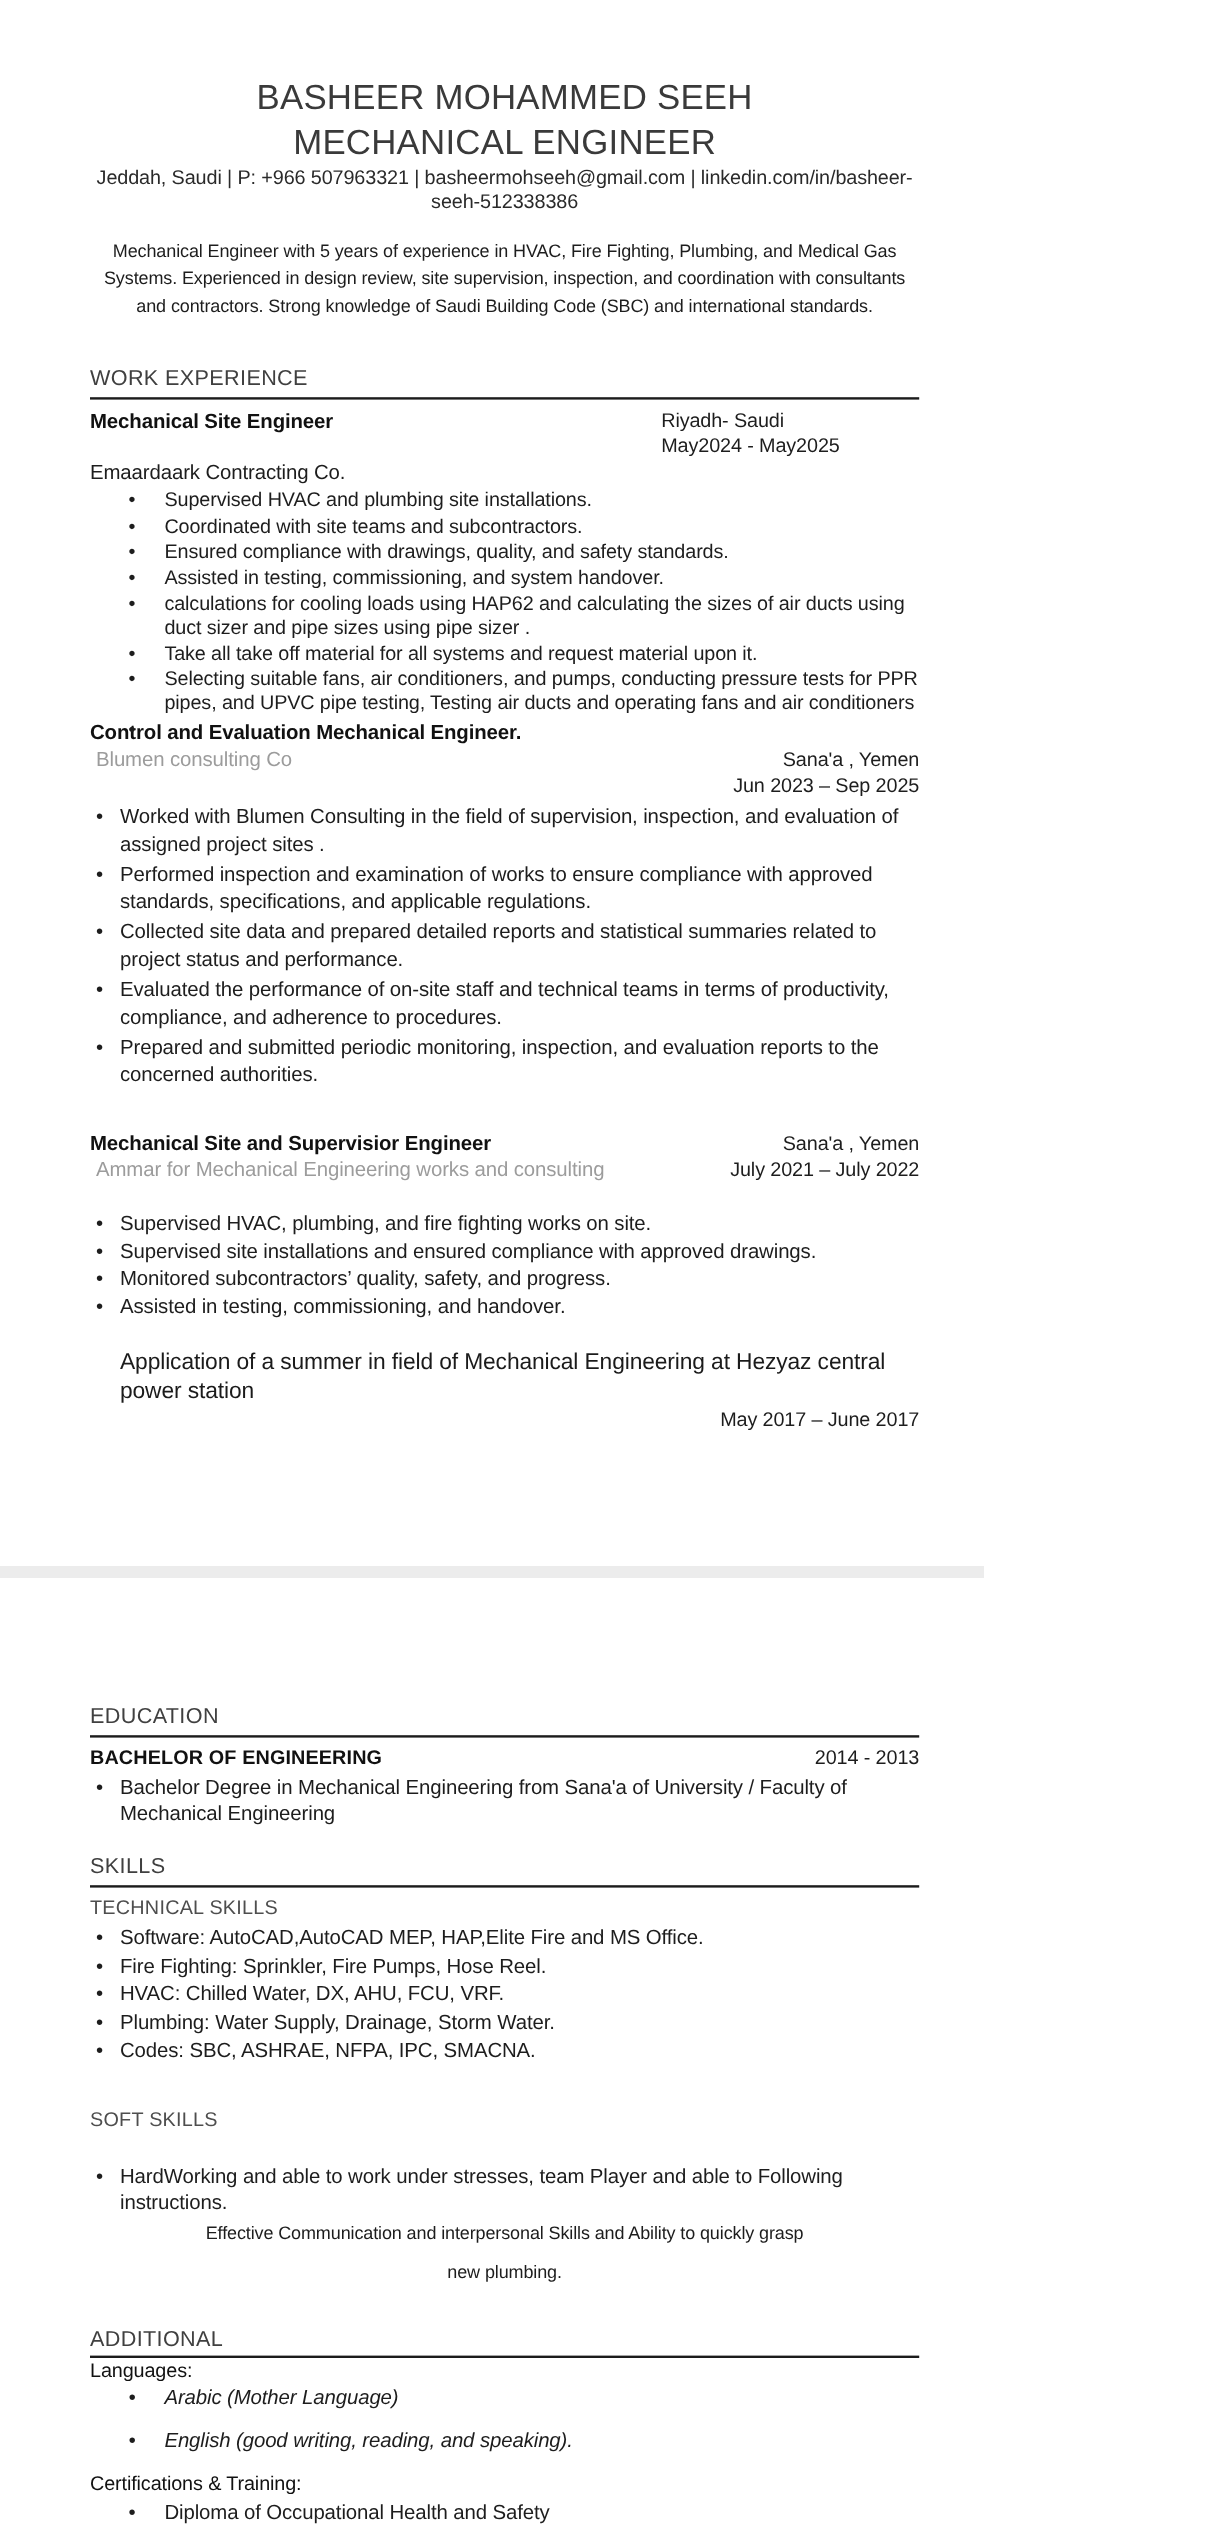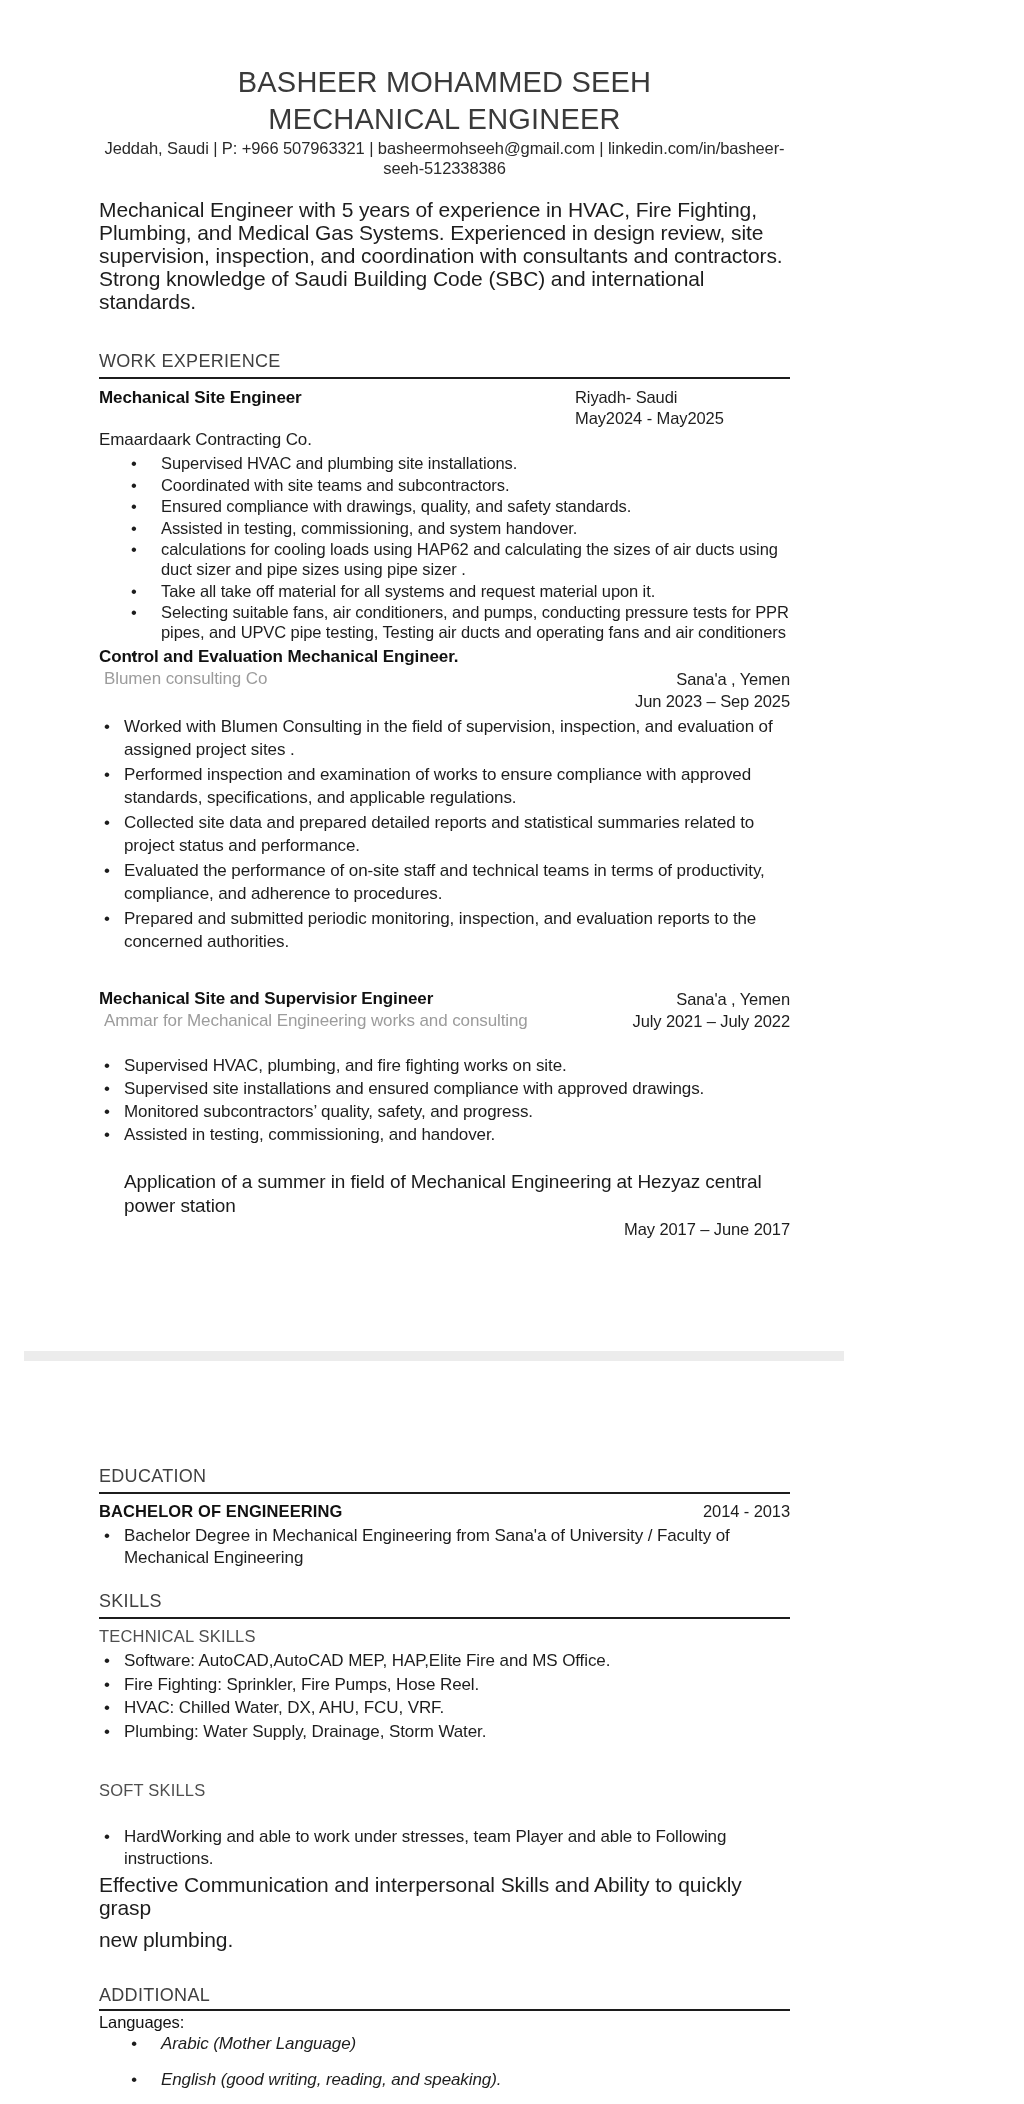--- a/index.html
+++ b/index.html
@@ -1,26 +1,26 @@
 <!DOCTYPE html>
 <html><head>
 <meta charset="utf-8">
 <style>
   html,body{margin:0;padding:0;background:#ffffff;}
   body{width:1024px;height:2104px;overflow:hidden;font-family:"Liberation Sans",sans-serif;color:#1d1d1d;}
-  .page{width:820px;height:2104px;box-sizing:border-box;padding:64px 54px 0 75px;overflow:hidden;letter-spacing:-0.1px;margin-left:24px;}
+  .page{width:820px;height:2104px;box-sizing:border-box;padding:64px 54px 0 75px;overflow:hidden;letter-spacing:-0.1px;}
   .name{ text-align:center;font-size:29px;line-height:37px;color:#3a3a3a;font-weight:400;letter-spacing:0.2px;}
   .contact{text-align:center;font-size:16.5px;line-height:20px;color:#2a2a2a;}
   .sec-heading{font-size:18px;line-height:22px;color:#404040;letter-spacing:0.3px;border-bottom:2px solid #1c1c1c;padding-bottom:5px;}
   .sh-summary{margin-top:14px;}
   .sh-work{margin-top:37px;}
   .sh-education{margin-top:0;}
   .sh-skills{margin-top:21px;}
   .sh-additional{margin-top:33px;padding-bottom:3px;}
-  .body-text{font-size:21px;line-height:23px;color:#1d1d1d;}
+  .body-text{font-size:15px;line-height:23px;color:#1d1d1d;text-align:center;}
   .summary{margin:20px 0 0 0;}
   .row{display:flex;justify-content:space-between;align-items:flex-start;gap:48px;}
   .job-title{font-weight:bold;font-size:17px;line-height:22px;color:#111;}
   .right-text{font-size:16.5px;line-height:22px;text-align:right;color:#1d1d1d;white-space:nowrap;}
   .right-line{font-size:16.5px;line-height:22px;text-align:right;color:#1d1d1d;}
   .job1-head{display:flex;justify-content:space-between;align-items:flex-start;margin-top:8px;}
   .job1-right{width:215px;font-size:16.5px;line-height:21px;text-align:left;color:#1d1d1d;}
   .company-dark{font-size:17px;line-height:22px;color:#1d1d1d;}
   .company-gray{font-size:17px;line-height:22px;color:#9c9c9c;padding-left:5px;}
   ul.blist{list-style:none;margin:0;}
@@ -135,20 +135,21 @@
     <li>Bachelor Degree in Mechanical Engineering from Sana'a of University / Faculty of Mechanical Engineering</li>
   </ul>
 
   <div class="sec-heading sh-skills">SKILLS</div>
   <div class="subheading">TECHNICAL SKILLS</div>
   <ul class="blist std tech-list">
     <li>Software: AutoCAD,AutoCAD MEP, HAP,Elite Fire and MS Office.</li>
     <li>Fire Fighting: Sprinkler, Fire Pumps, Hose Reel.</li>
     <li>HVAC: Chilled Water, DX, AHU, FCU, VRF.</li>
     <li>Plumbing: Water Supply, Drainage, Storm Water.</li>
+    <li>Codes: SBC, ASHRAE, NFPA, IPC, SMACNA.</li>
   </ul>
   <div class="subheading sub-soft">SOFT SKILLS</div>
   <ul class="blist std soft-list">
     <li>HardWorking and able to work under stresses, team Player and able to Following instructions.</li>
   </ul>
   <div class="body-text soft-cont">Effective Communication and interpersonal Skills and Ability to quickly grasp</div>
   <div class="body-text soft-cont2">new plumbing.</div>
 
   <div class="sec-heading sh-additional">ADDITIONAL</div>
   <div class="bold-label">Languages:</div>

